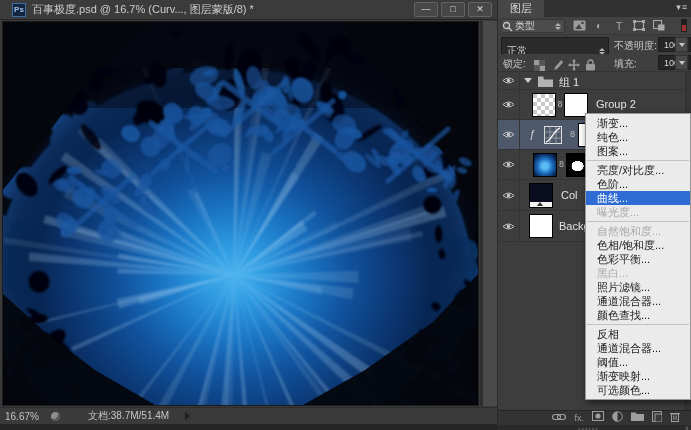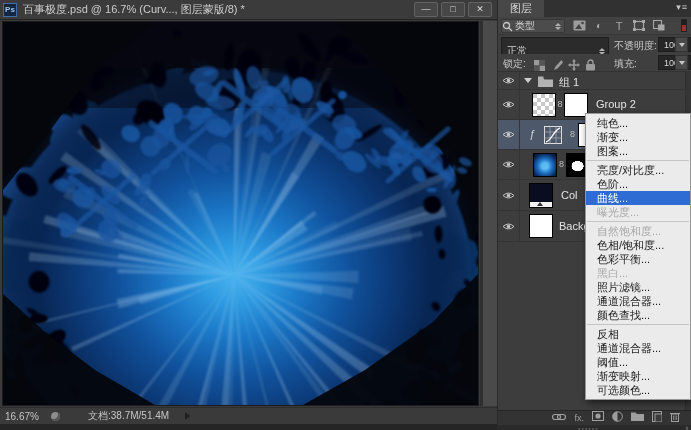--- a/index.html
+++ b/index.html
@@ -4,21 +4,21 @@
 <style>
   * { margin:0; padding:0; box-sizing:border-box; }
   html,body { width:691px; height:430px; overflow:hidden; }
   body { position:relative; background:#454545; font-family:"Liberation Sans",sans-serif;
          -webkit-font-smoothing:antialiased; color:#c8c8c8; }
 
   
   .doc-window { position:absolute; left:0; top:0; width:497px; height:430px; background:#3a3a3a; }
   .titlebar { position:absolute; left:0; top:0; width:497px; height:20px; background:#3b3b3b;
               border-bottom:1px solid #262626; display:flex; align-items:center; }
-  .ps-badge { width:14px; height:14px; margin-left:3px; background:#13253f; border:1px solid #3e6ea8;
+  .ps-badge { width:14px; height:14px; margin-left:12px; background:#13253f; border:1px solid #3e6ea8;
               color:#9cc3ee; font-size:8px; font-weight:bold; display:flex; align-items:center;
               justify-content:center; }
   .doc-title { margin-left:6px; font-size:11px; color:#cccccc; white-space:nowrap; }
   .win-controls { position:absolute; right:5px; top:2px; display:flex; gap:3px; }
   .win-btn { width:24px; height:15px; background:#474747; border:1px solid #626262; border-radius:2px;
              color:#d8d8d8; font-size:9px; line-height:13px; text-align:center; cursor:default; }
 
   
   .canvas-area { position:absolute; left:2px; top:21px; width:477px; height:385px;
                  background:#05070f; border:1px solid #1b1b1b; }
@@ -738,22 +738,22 @@
           <line x1="6.2" y1="4.5" x2="6.2" y2="9" stroke="#9e9e9e" stroke-width="1"></line>
         </svg>
     </span>
   </div>
   <div class="panel-strip"></div>
   <div class="grip-c">••••••</div>
   <div class="grip">▞</div>
 </div>
 
 <div class="ctx-menu" id="ctx-menu">
+    <div class="mi">渐变...</div>
     <div class="mi">纯色...</div>
-    <div class="mi">渐变...</div>
     <div class="mi">图案...</div>
     <div class="msep"></div>
     <div class="mi">亮度/对比度...</div>
     <div class="mi">色阶...</div>
     <div class="mi hl" style="background: rgb(46, 107, 210);">曲线...</div>
     <div class="mi dis">曝光度...</div>
     <div class="msep"></div>
     <div class="mi dis">自然饱和度...</div>
     <div class="mi">色相/饱和度...</div>
     <div class="mi">色彩平衡...</div>

